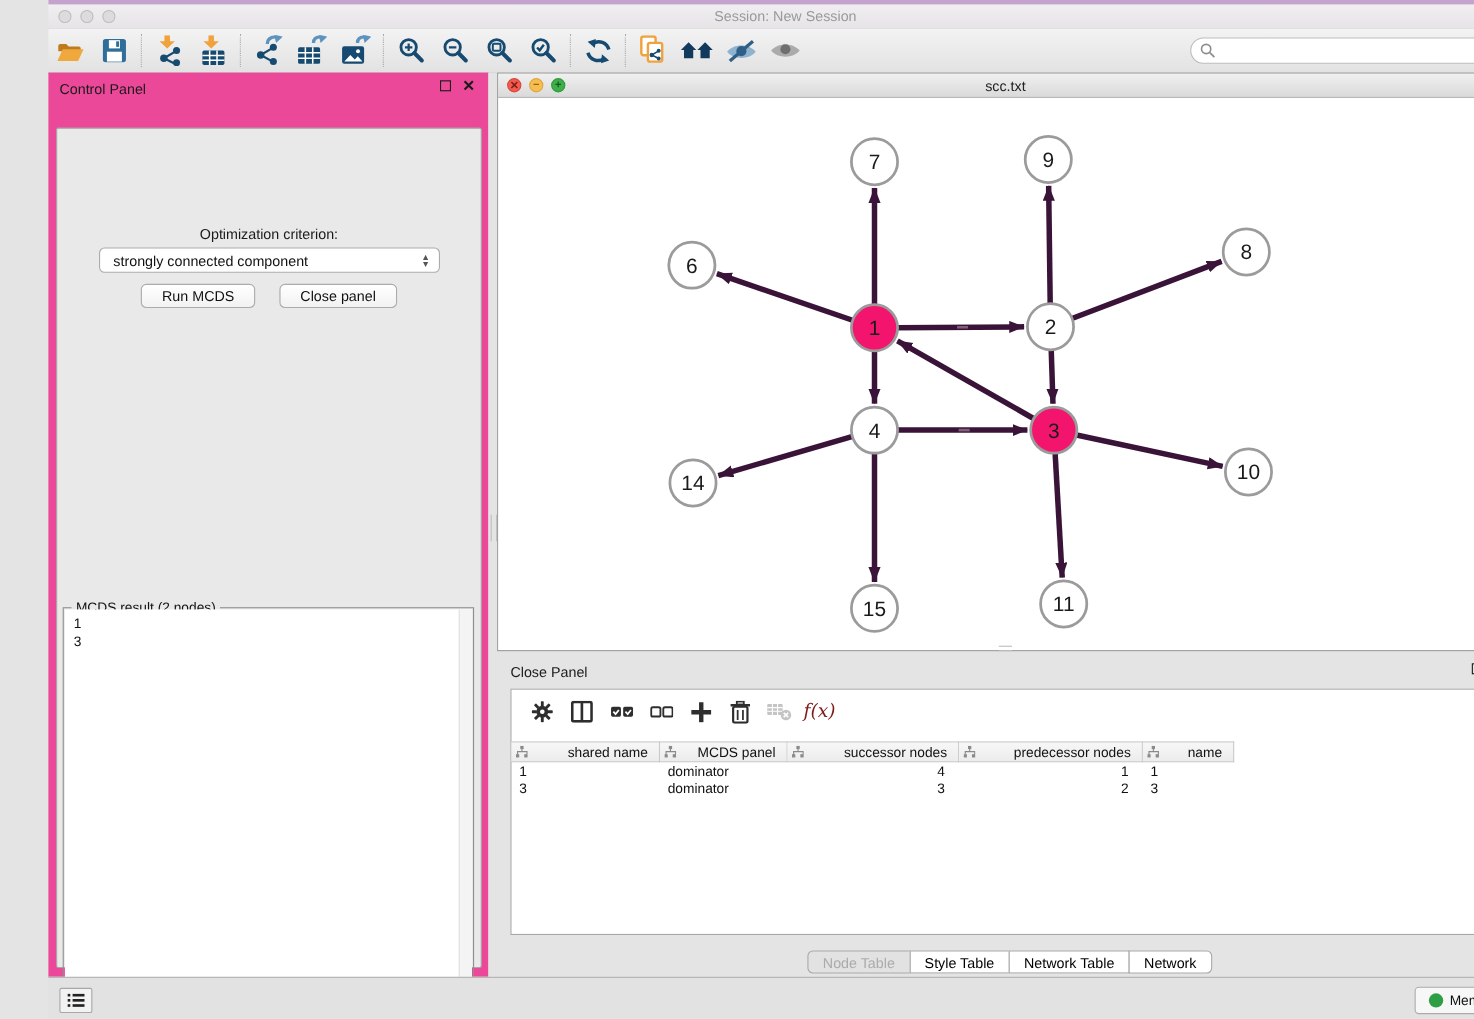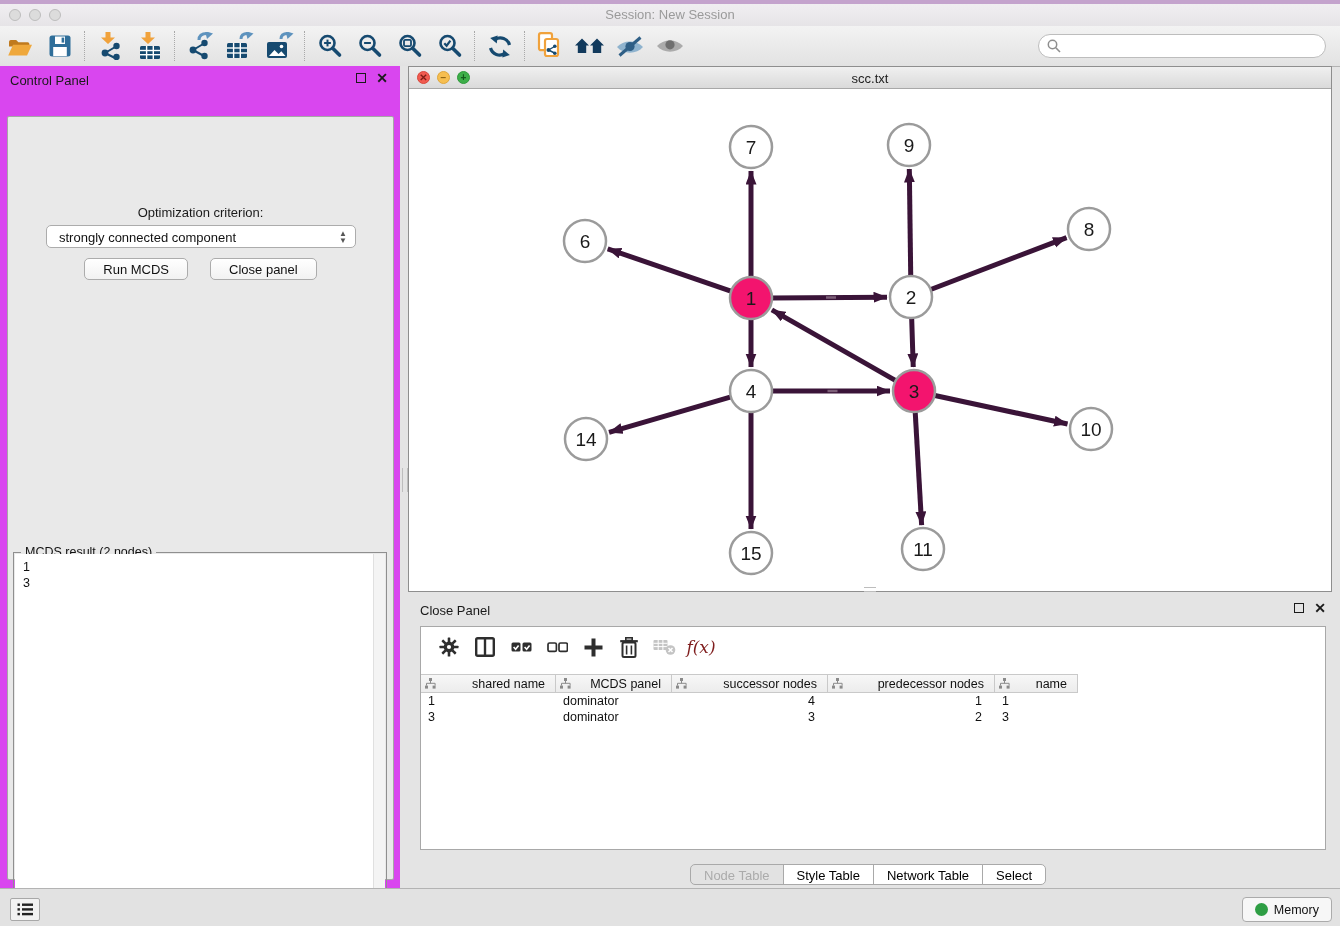--- a/index.html
+++ b/index.html
@@ -1,18 +1,18 @@
 <!DOCTYPE html>
 <html><head>
 <meta charset="utf-8">
 <style>
   html,body{margin:0;padding:0;}
   body{width:1340px;height:926px;overflow:hidden;font-family:"Liberation Sans",sans-serif;
        -webkit-font-smoothing:antialiased;background:#E4E4E4;}
-  #screen{position:relative;width:1228px;height:926px;background:#E4E4E4;}
+  #screen{position:relative;width:1228px;height:926px;background:#E4E4E4;margin-left:44px;}
 
   
   .mac-titlebar{position:absolute;left:0;top:0;width:1340px;height:26px;
     background:linear-gradient(#F2F0F3,#E6E4E7);border-bottom:1px solid #BFBFBF;}
   .mac-titlebar .purple-strip{position:absolute;left:0;top:0;width:100%;height:4px;background:#C4A3CD;}
   .mac-titlebar .title{position:absolute;left:0;right:0;top:7px;text-align:center;
     font-size:13px;color:#9A9A9A;}
   .traffic{position:absolute;left:9px;top:9px;display:flex;gap:8px;}
   .traffic .dot{width:12px;height:12px;border-radius:50%;background:#DCDCDC;border:1px solid #BDBDBD;box-sizing:border-box;}
 
@@ -22,21 +22,21 @@
     display:flex;align-items:center;}
   .tb-btn{width:40px;height:36px;display:flex;align-items:center;justify-content:center;background:transparent;border:0;padding:0;}
   .tb-sep{width:1px;height:30px;margin:0 4px;border-left:1px dotted #A9A9A9;}
   .tb-spacer{flex:1;}
   .searchwrap{position:relative;margin-right:14px;}
   .searchwrap input{width:288px;height:24px;border:1px solid #BDBDBD;border-radius:13px;
     padding:0 10px 0 28px;font-size:13px;background:#fff;outline:none;box-sizing:border-box;}
   .searchwrap svg{position:absolute;left:9px;top:5px;}
 
   
-  .control-panel{position:absolute;left:0;top:66px;width:400px;height:822px;background:#d946ef;}
+  .control-panel{position:absolute;left:0;top:66px;width:400px;height:822px;background:#ec4899;}
   .panel-header{position:absolute;left:0;top:0;width:100%;height:28px;}
   .panel-header .ph-title{position:absolute;left:10px;top:7px;font-size:13px;color:#1a1a1a;}
   .ph-icons{position:absolute;right:12px;top:7px;display:flex;gap:10px;align-items:center;}
   .float-box{width:10px;height:10px;border:1.5px solid #1a1a1a;box-sizing:border-box;background:transparent;}
   .close-x{font-size:14px;font-weight:bold;color:#1a1a1a;line-height:10px;}
   .cp-box{position:absolute;left:7px;top:50px;width:385px;height:762px;background:#E9E9E9;
     border:1px solid #A6A6A6;border-radius:2px;}
   .tabrow{position:absolute;display:flex;}
   .tab{height:21px;line-height:21px;padding:0 13px;font-size:13px;background:#fff;color:#000;
     border:1px solid #A9A9A9;margin-left:-1px;box-sizing:border-box;}
@@ -557,21 +557,21 @@
               <div class="tbl-cell ar" style="width: 167px;">2</div>
               <div class="tbl-cell al" style="width: 83px;">3</div>
             </div>
           </div>
       </div>
     </div>
     <div class="tabrow tp-tabs" id="tp-tabs">
         <div class="tab first selected">Node Table</div>
         <div class="tab">Style Table</div>
         <div class="tab">Network Table</div>
-        <div class="tab last">Select</div>
+        <div class="tab last">Network</div>
       </div>
   </div>
 
   <div class="statusbar">
     <button class="list-btn">
       <svg width="16" height="13" viewBox="0 0 16 13">
         <g fill="#222">
           <rect x="0.5" y="0.5" width="2.4" height="2.4"></rect>
             <rect x="5" y="0.5" width="11" height="2.4"></rect>
           <rect x="0.5" y="5.2" width="2.4" height="2.4"></rect>

